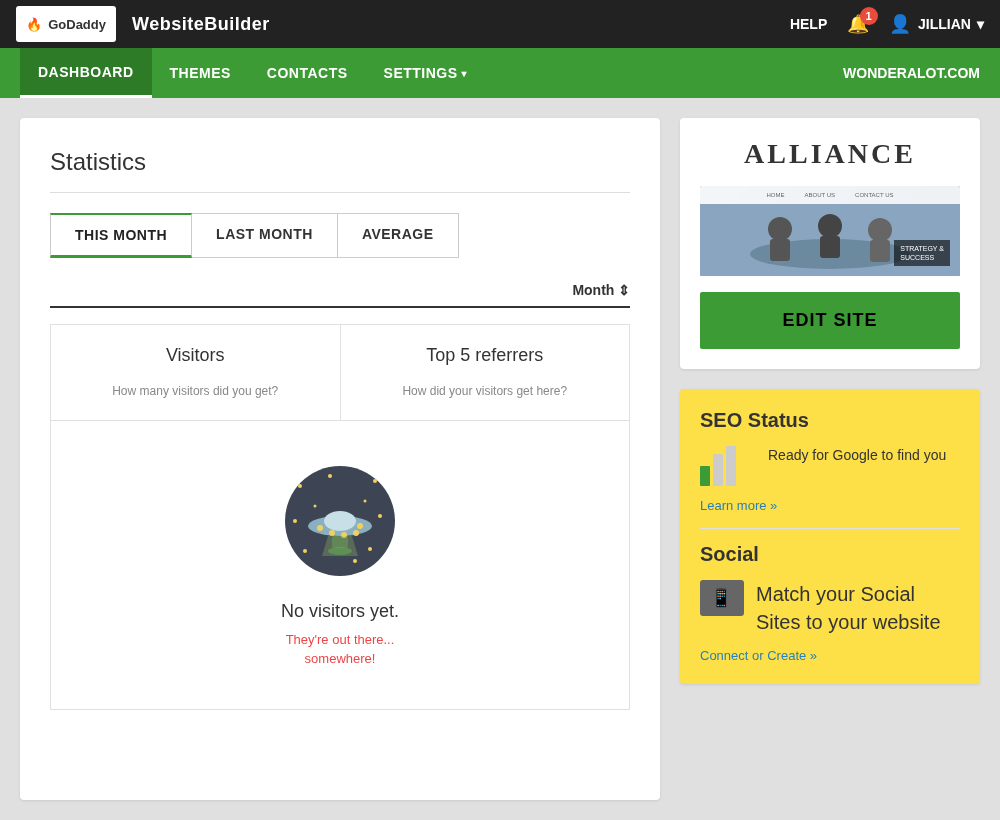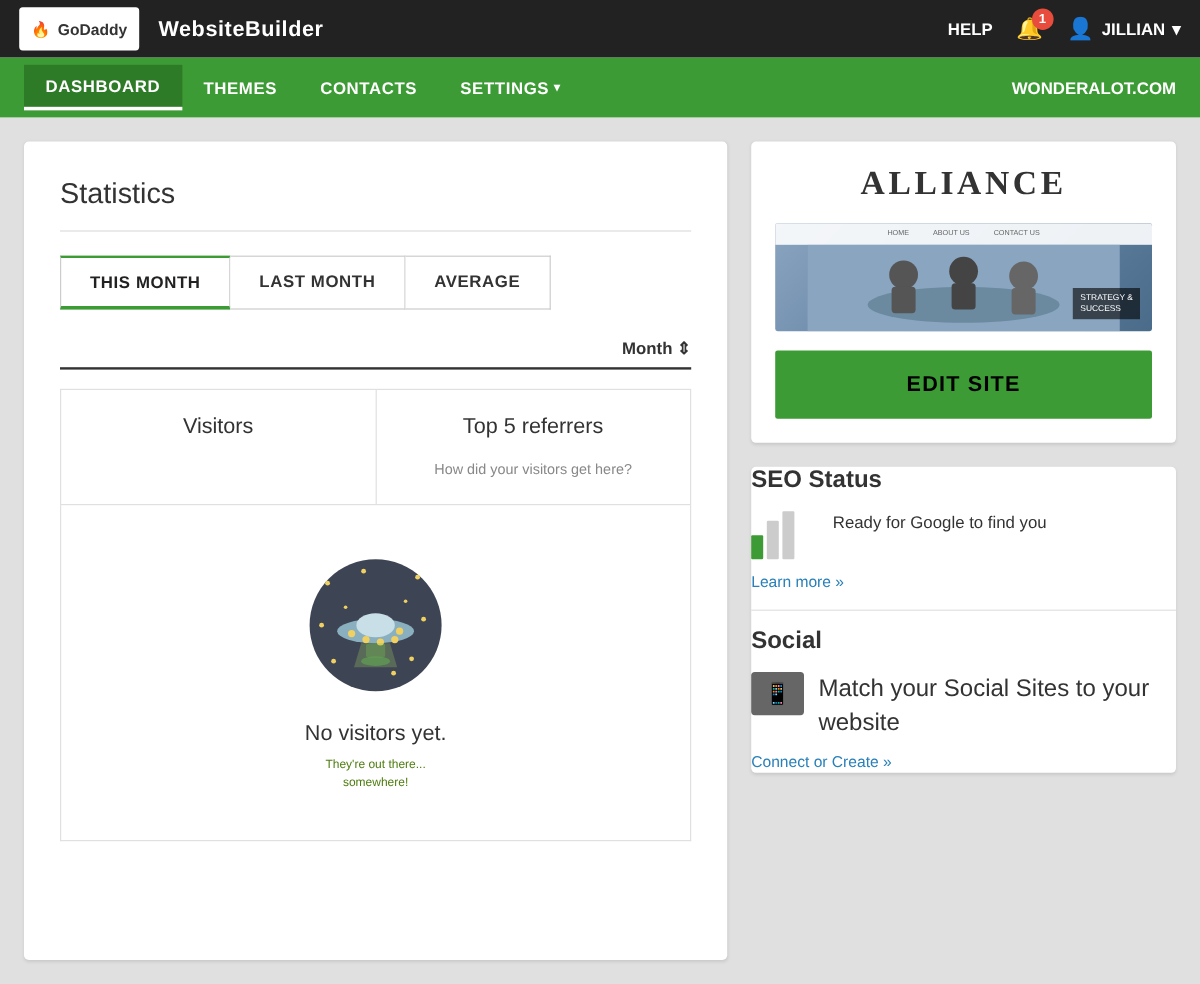--- a/index.html
+++ b/index.html
@@ -86,21 +86,21 @@
       height: 50px;
       display: flex;
       align-items: center;
       padding: 0 20px;
     }
     .nav-item {
       color: white;
       font-size: 14px;
       font-weight: bold;
       padding: 0 18px;
-      height: 38px;
+      height: 50px;
       display: flex;
       align-items: center;
       cursor: pointer;
       letter-spacing: 0.5px;
       text-transform: uppercase;
     }
     .nav-item.active {
       background: #2d7a27;
       border-bottom: 3px solid white;
     }
@@ -213,28 +213,28 @@
       width: 120px;
       height: 120px;
     }
     .ufo-svg { width: 120px; height: 120px; }
     .empty-title {
       font-size: 18px;
       color: #333;
       margin-bottom: 8px;
     }
     .empty-sub {
-      font-size: 10px;
-      color: #4d7c0f;
+      font-size: 13px;
+      color: #ef4444;
       line-height: 1.5;
     }
 
     
     .right-panel {
-      width: 354px;
+      width: 300px;
       display: flex;
       flex-direction: column;
       gap: 20px;
     }
 
     
     .site-card {
       background: white;
       border-radius: 4px;
       padding: 20px;
@@ -294,22 +294,23 @@
       padding: 18px;
       font-size: 18px;
       font-weight: bold;
       letter-spacing: 1px;
       cursor: pointer;
       border-radius: 2px;
     }
 
     
     .seo-card {
-      background: #ffffff;
+      background: #fde047;
       border-radius: 4px;
+      padding: 20px;
       box-shadow: 0 1px 3px rgba(0,0,0,0.1);
     }
     .seo-title {
       font-size: 20px;
       font-weight: bold;
       color: #333;
       margin-bottom: 14px;
     }
     .seo-content {
       display: flex;
@@ -446,20 +447,21 @@
     </div>
 
     <div class="month-selector">
       <span>Month </span>
       <span>⇕</span>
     </div>
 
     <div class="stats-columns">
       <div class="stats-col">
         <div class="stats-col-title">Visitors</div>
+        <div class="stats-col-sub">How many visitors did you get?</div>
       </div>
       <div class="stats-col">
         <div class="stats-col-title">Top 5 referrers</div>
         <div class="stats-col-sub">How did your visitors get here?</div>
       </div>
     </div>
 
     <div class="empty-state">
       <div class="ufo-container">
         <svg class="ufo-svg" viewBox="0 0 120 120" xmlns="http://www.w3.org/2000/svg">

